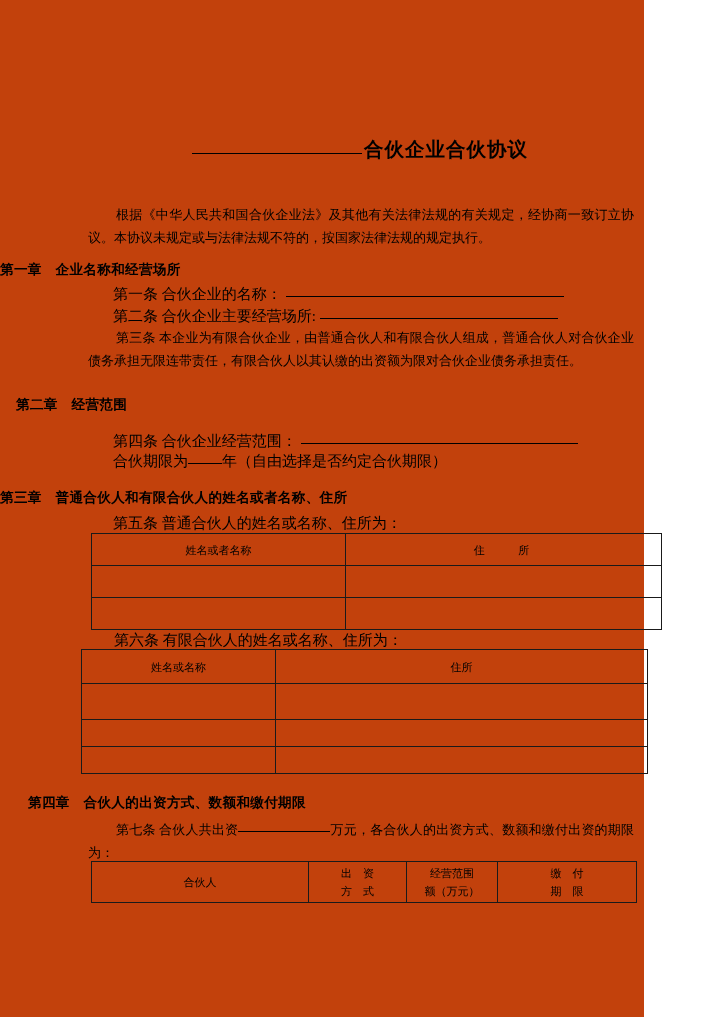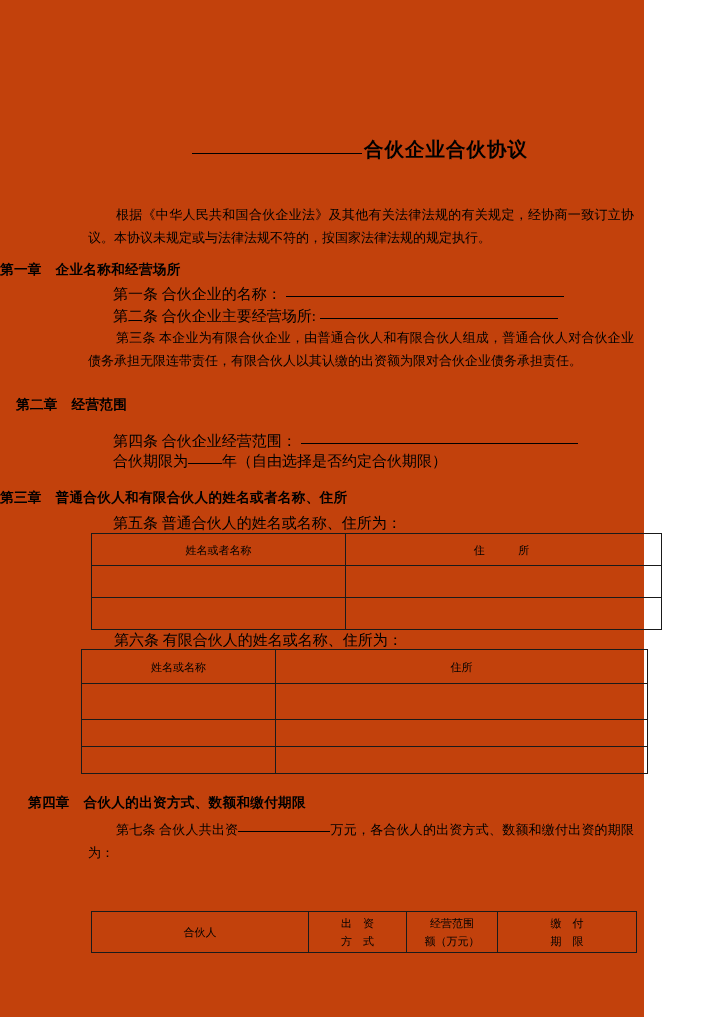--- a/index.html
+++ b/index.html
@@ -199,21 +199,21 @@
     </tbody>
   </table>
 
   <div class="chapter-heading" style="top:794px;margin-left:28px;">第四章　合伙人的出资方式、数额和缴付期限</div>
 
   <div class="body-block indent2" style="left:88px; top:818px; width:546px;">
     <span>第七条</span>
     <span>合伙人共出资</span><span class="ul-blank" style="width:92px;"></span><span>万元，各合伙人的出资方式、数额和缴付出资的期限为：</span>
   </div>
 
-  <table class="doc-table" style="left:91px; top:911px; width:545px;">
+  <table class="doc-table" style="left:91px; top:861px; width:545px;">
     <colgroup>
       <col style="width:217px;">
         <col style="width:98px;">
         <col style="width:91px;">
         <col style="width:139px;">
     </colgroup>
     <tbody>
       <tr>
         <td class="hcell" style="height:40px;">
           <div>合伙人</div>

